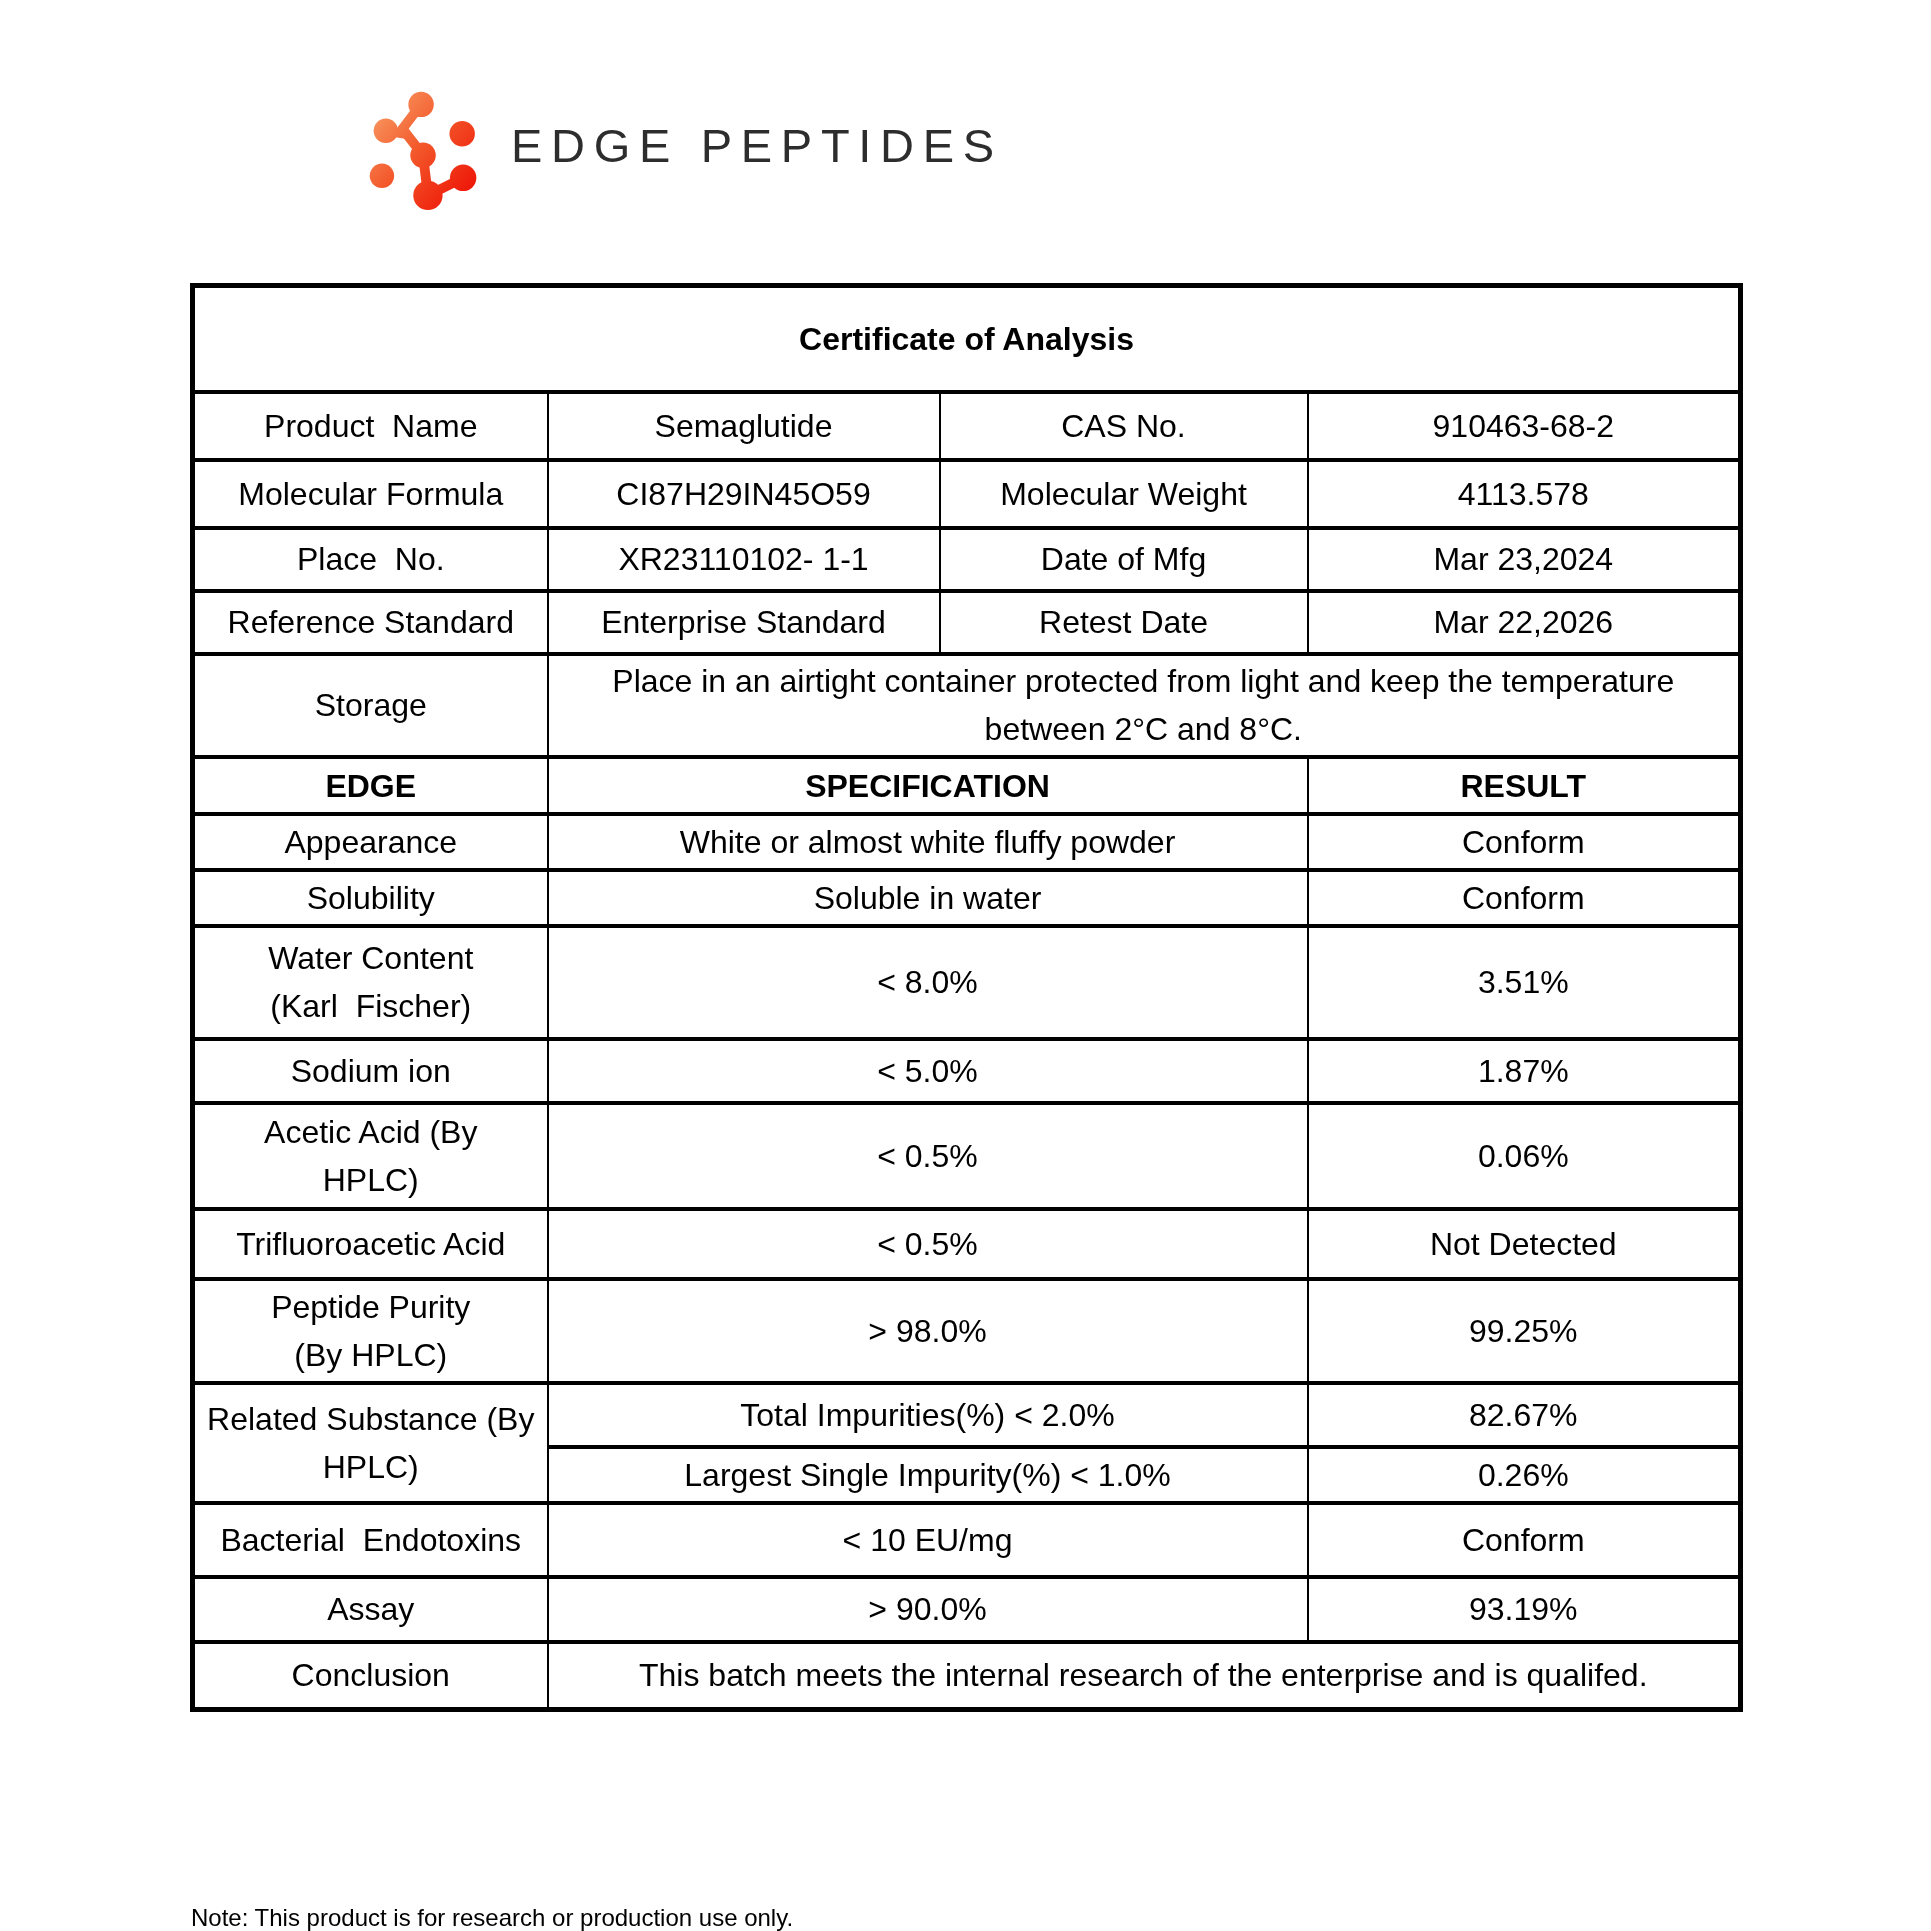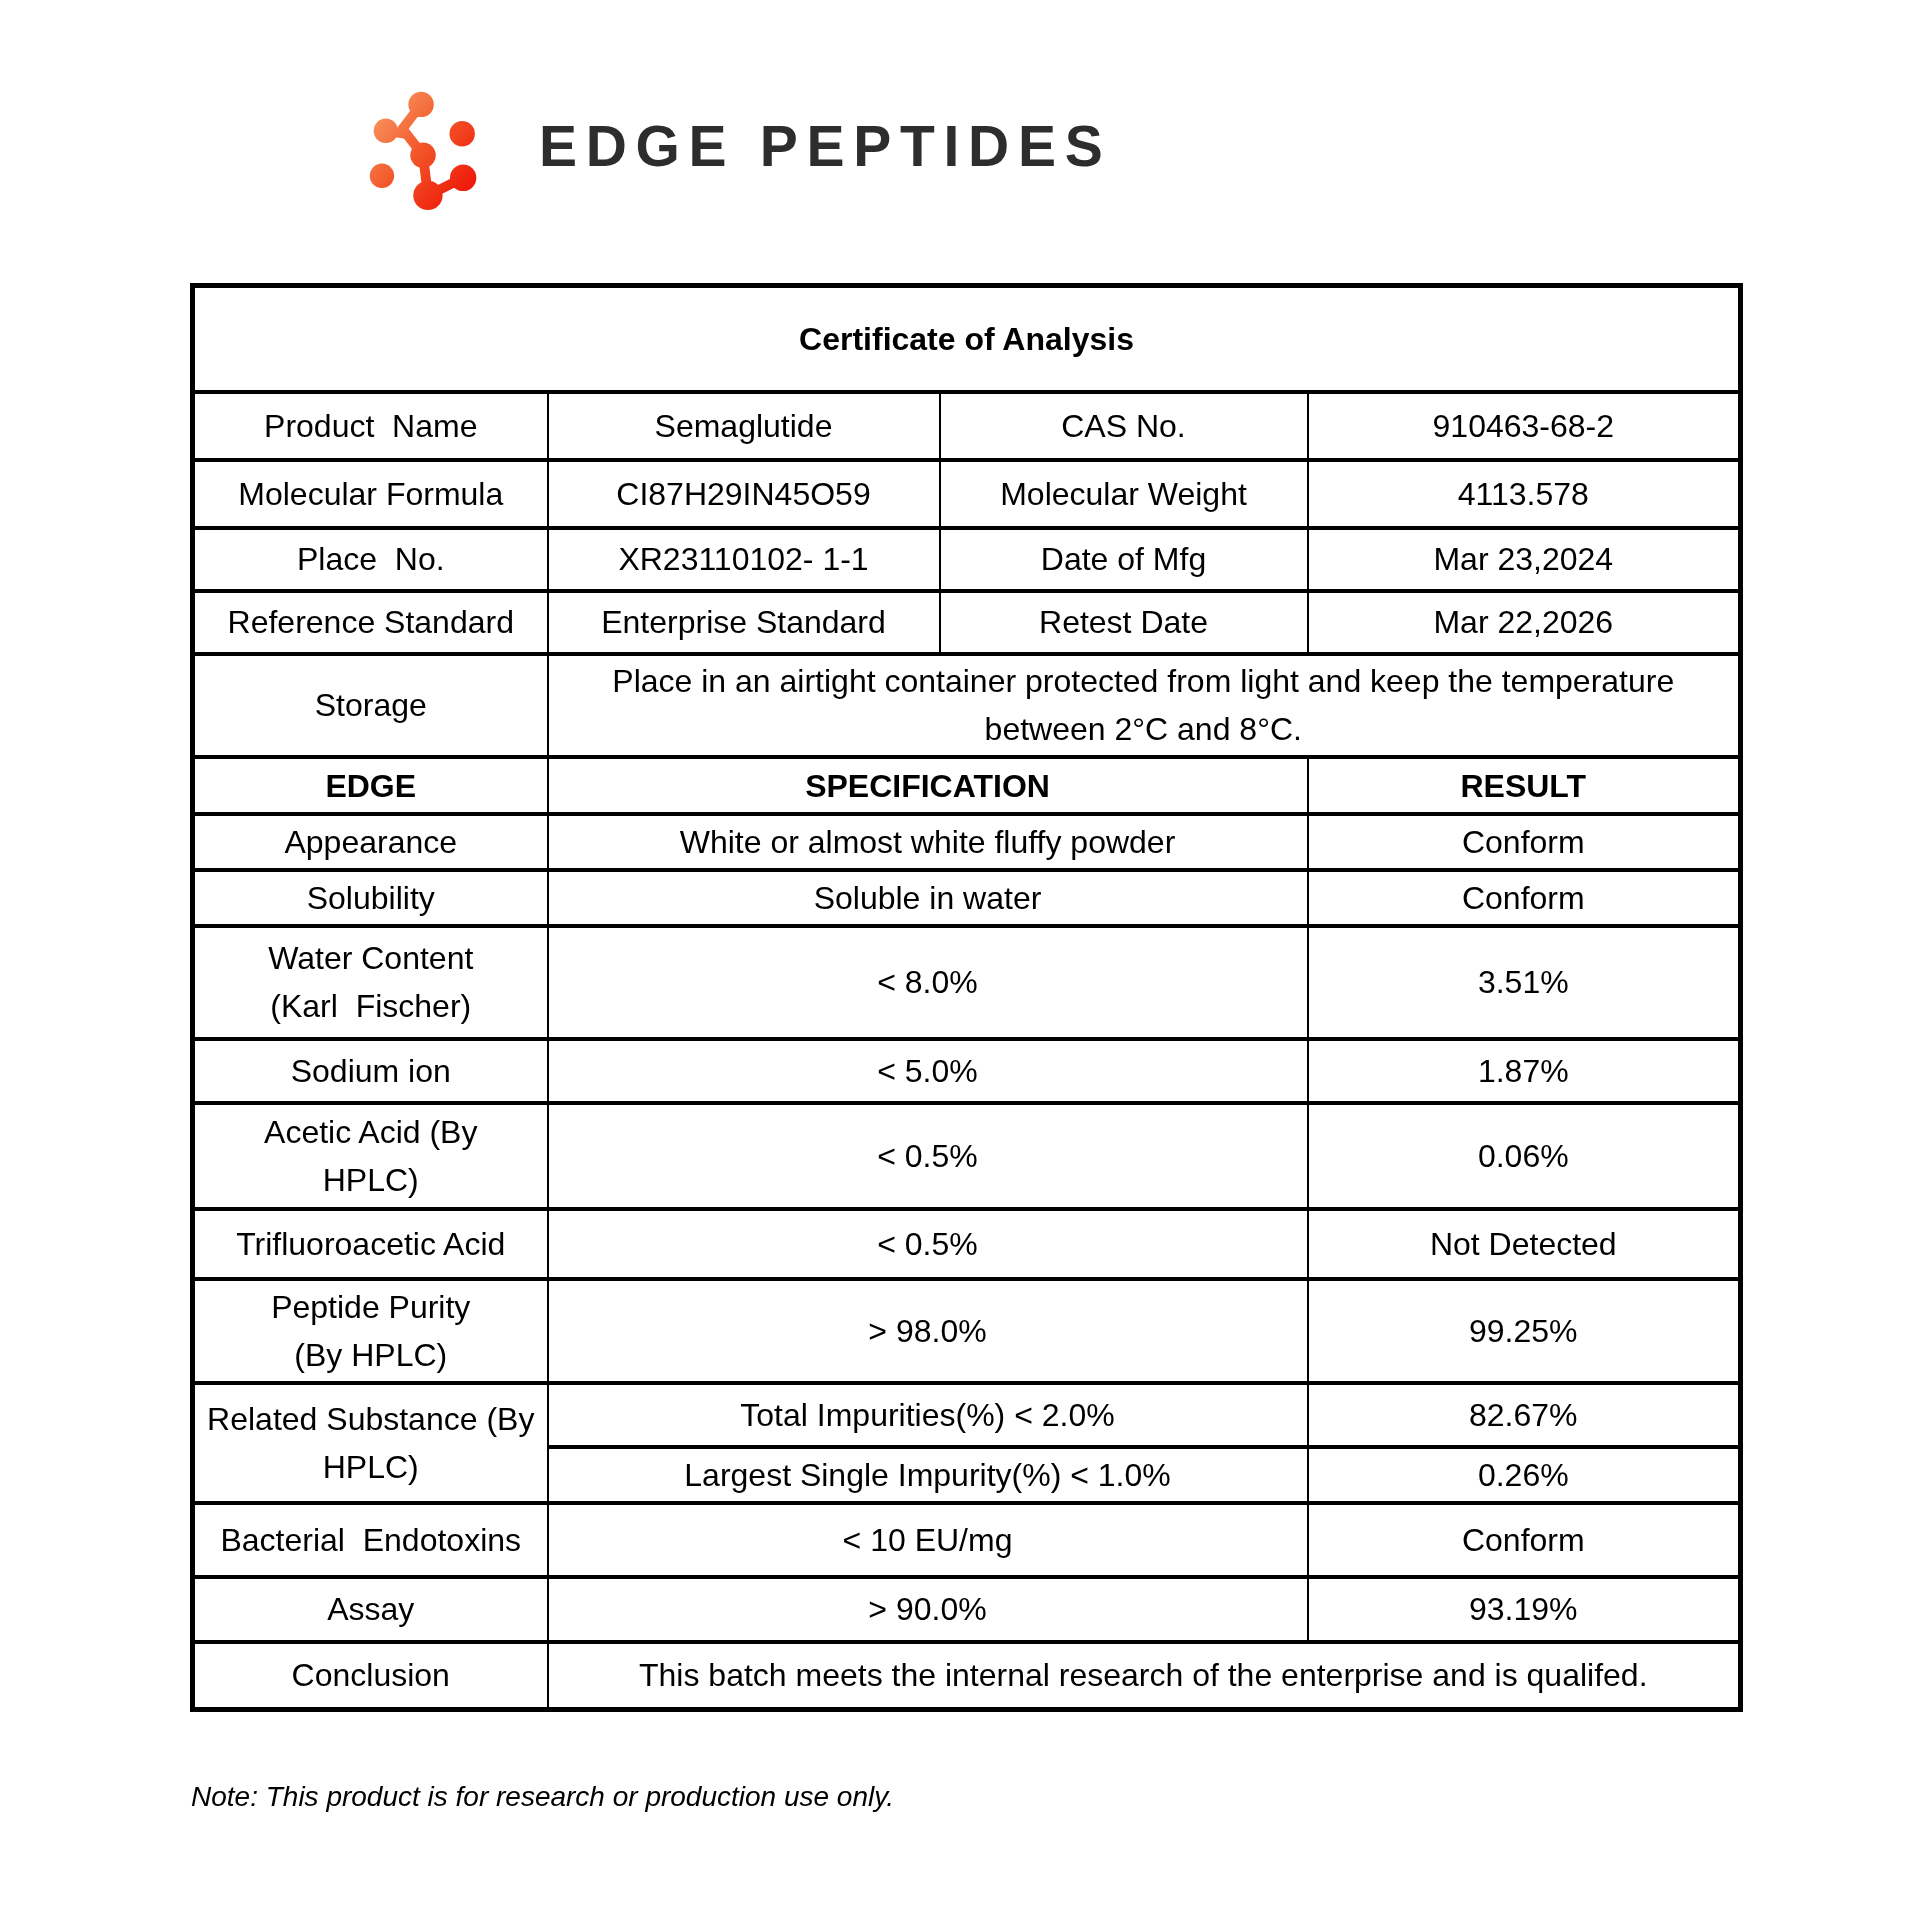--- a/index.html
+++ b/index.html
@@ -4,21 +4,21 @@
 <style>
   html,body{margin:0;padding:0;background:#ffffff;}
   #canvas{
     position:relative;width:1931px;height:1931px;background:#ffffff;
     font-family:"Liberation Sans", sans-serif;color:#000;overflow:hidden;
   }
   
   .logo-wrap{position:absolute;left:353px;top:77px;display:flex;align-items:center;}
   .logo-icon{width:143px;height:137px;display:block;}
   .brand-text{
-    margin-left:43px;font-size:57px;font-weight:700;letter-spacing:8.7px;
+    margin-left:15px;font-size:47px;font-weight:400;letter-spacing:8.7px;
     color:#2d2d2d;white-space:nowrap;
   }
   
   table.coa{
     position:absolute;left:190px;top:283px;width:1548px;
     border-collapse:collapse;table-layout:fixed;background:#fff;
     border:5.8px solid #000;
   }
   table.coa td{
     border:2.9px solid #000;border-top-width:4.8px;border-bottom-width:4.8px;
@@ -28,21 +28,21 @@
   }
   td.title-cell{font-size:48px;font-weight:bold;letter-spacing:0px;}
   td.head-cell{font-weight:bold;font-size:27px;}
   td.storage-val{padding:0 39px;}
   td.label-left{text-align:left;padding-left:33px;}
   td.va-bottom{vertical-align:bottom;padding-bottom:15.4px;}
   td.va-top{vertical-align:top;padding-top:19.3px;}
   td.va-top-sm{vertical-align:top;padding-top:9.7px;}
   td.gap-lines{line-height:1.85;}
   
-  .note{position:absolute;left:191px;top:1781px;font-size:28px;font-style:italic;}
+  .note{position:absolute;left:191px;top:1904px;font-size:24px;}
 </style>
 </head>
 <body>
 
 <div id="canvas">
 
   <div class="logo-wrap">
     <svg class="logo-icon" viewBox="0 0 145 140" aria-hidden="true">
       <defs>
         <linearGradient id="lg" gradientUnits="userSpaceOnUse" x1="18" y1="28" x2="122" y2="118">

